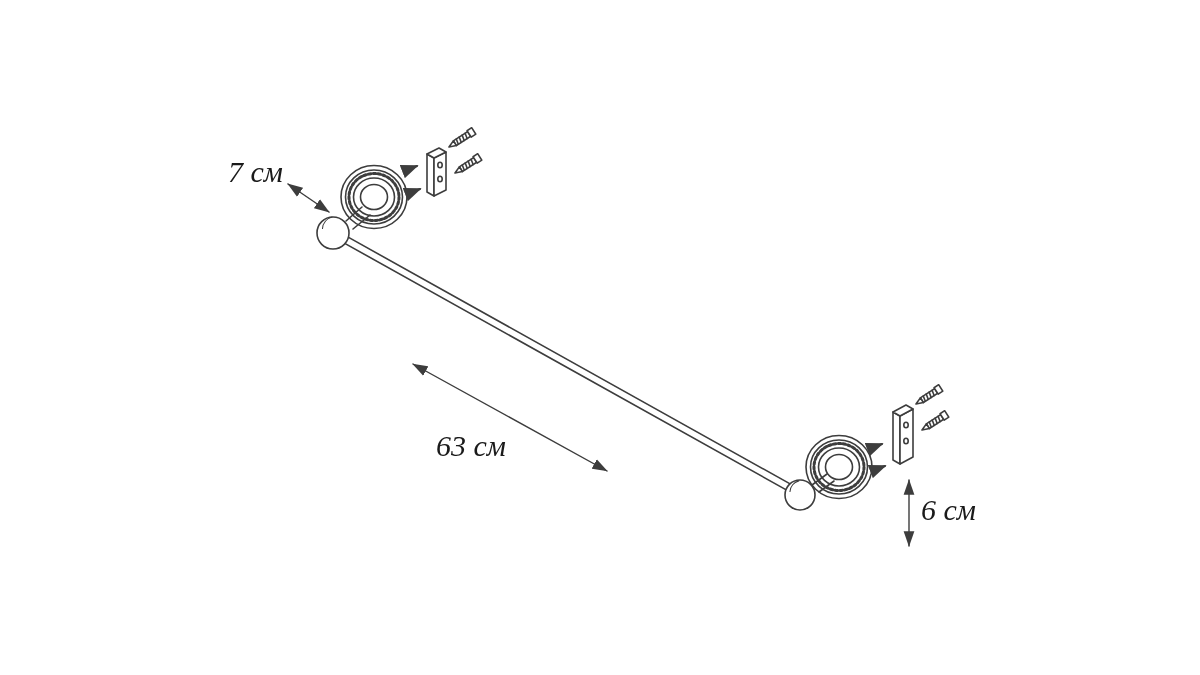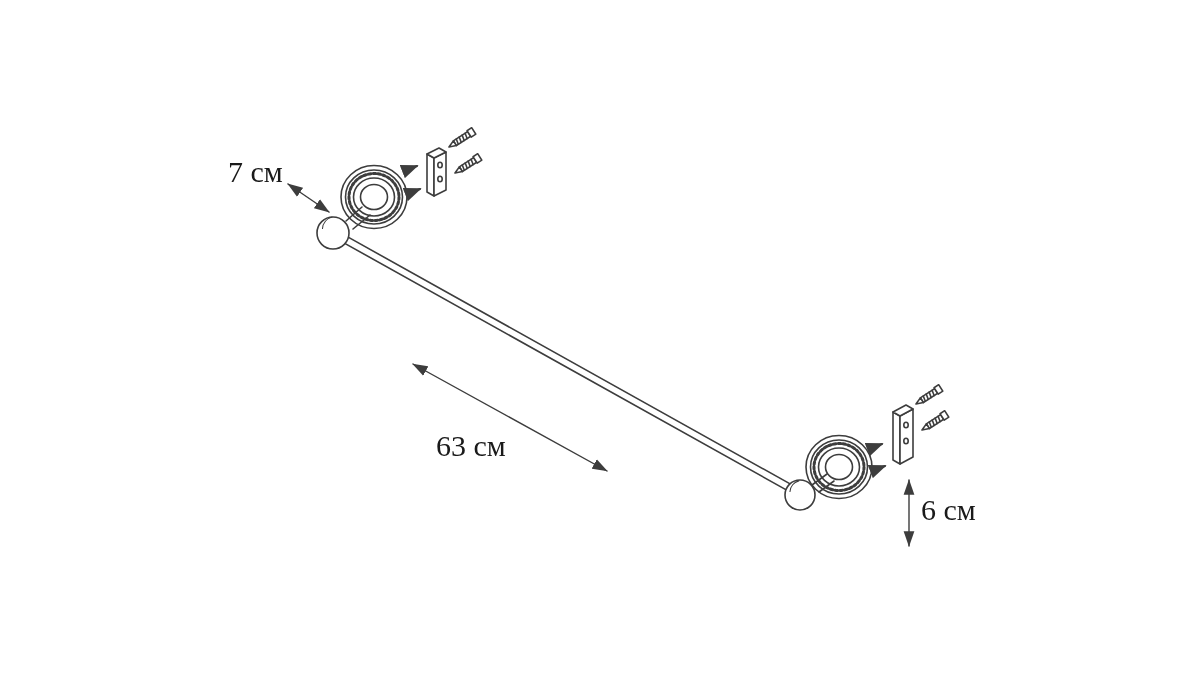--- a/index.html
+++ b/index.html
@@ -7,20 +7,21 @@
     padding: 0;
     background: #ffffff;
     font-family: "Liberation Serif", "DejaVu Serif", serif;
   }
   .canvas-wrap {
     position: relative;
     width: 1200px;
     height: 675px;
     background: #ffffff;
     overflow: hidden;
+    font-style: italic;
   }
   svg { display: block; }
   .dim-label {
     font-family: "Liberation Serif", "DejaVu Serif", serif;
     font-size: 30px;
   }
 </style>
 </head>
 <body>
 

